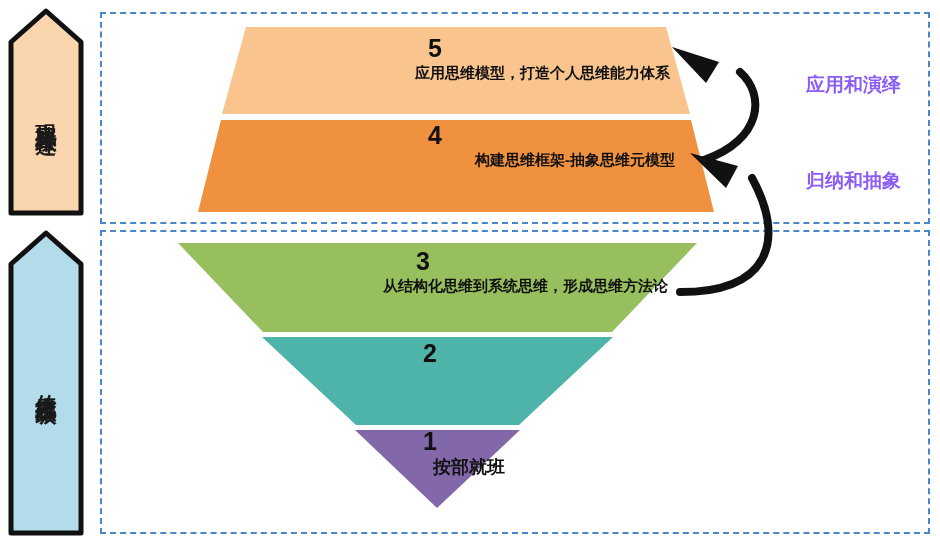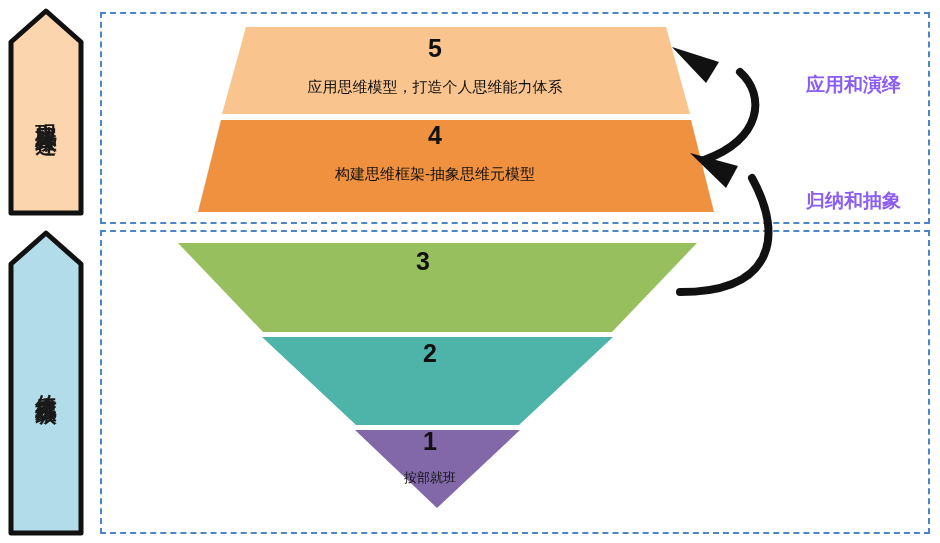--- a/index.html
+++ b/index.html
@@ -96,41 +96,42 @@
     pointer-events: none;
   }
   .level-num {
     font-size: 25px;
     line-height: 1.05;
     font-weight: bold;
   }
   .level-desc {
     font-size: 15px;
     line-height: 1.3;
-    font-weight: normal;
-    margin-top: 16px;
+    font-weight: bold;
+    margin-top: 2px;
+    text-align: right;
   }
   #txt-l5 { left: 200px; top: 35px;  width: 470px; }
   #txt-l4 { left: 195px; top: 122px; width: 480px; }
   #txt-l3 { left: 178px; top: 248px; width: 490px; }
   #txt-l2 { left: 285px; top: 340px; width: 290px; }
   #txt-l1 { left: 355px; top: 428px; width: 150px; }
   #txt-l2 .level-desc { font-size: 15px; }
-  #txt-l1 .level-desc { font-size: 13px; }
+  #txt-l1 .level-desc { font-size: 18px; }
 
   
   .side-note {
     position: absolute;
     font-size: 19px;
     font-weight: bold;
     color: #8b5cf6;
     white-space: nowrap;
   }
   #note-upper { left: 806px; top: 72px; }
-  #note-lower { left: 806px; top: 188px; }
+  #note-lower { left: 806px; top: 168px; }
 </style>
 </head>
 <body>
 
 <div id="canvas">
 
   <div class="dashed-box" id="box-upper"></div>
   <div class="dashed-box" id="box-lower"></div>
 
   <div class="side-arrow" id="arrow-upper">
@@ -176,20 +177,21 @@
     <div class="level-desc">应用思维模型，打造个人思维能力体系</div>
   </div>
 
   <div class="level-text" id="txt-l4">
     <div class="level-num">4</div>
     <div class="level-desc">构建思维框架-抽象思维元模型</div>
   </div>
 
   <div class="level-text" id="txt-l3">
     <div class="level-num">3</div>
+    <div class="level-desc">从结构化思维到系统思维，形成思维方法论</div>
   </div>
 
   <div class="level-text" id="txt-l2">
     <div class="level-num">2</div>
   </div>
 
   <div class="level-text" id="txt-l1">
     <div class="level-num">1</div>
     <div class="level-desc">按部就班</div>
   </div>

